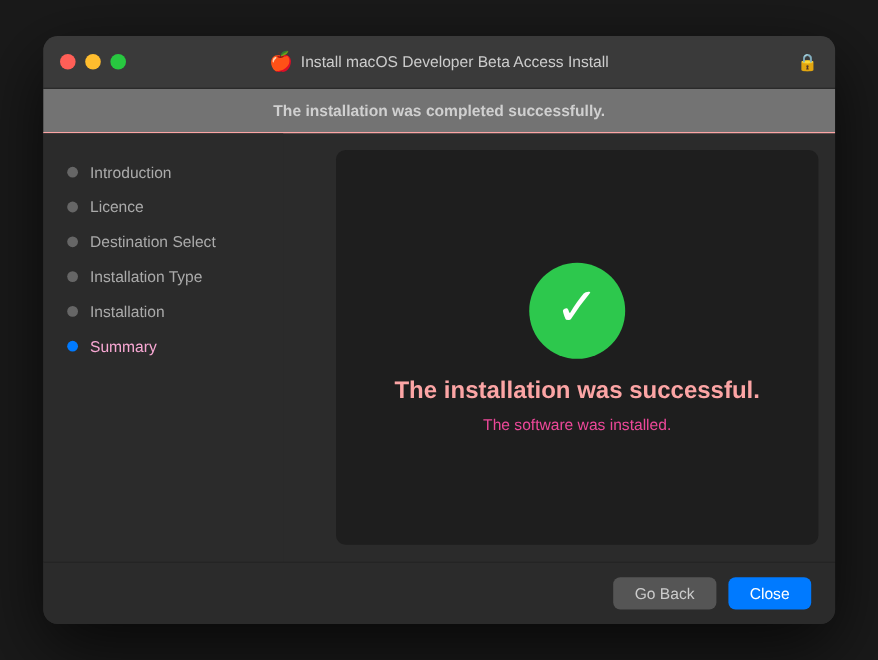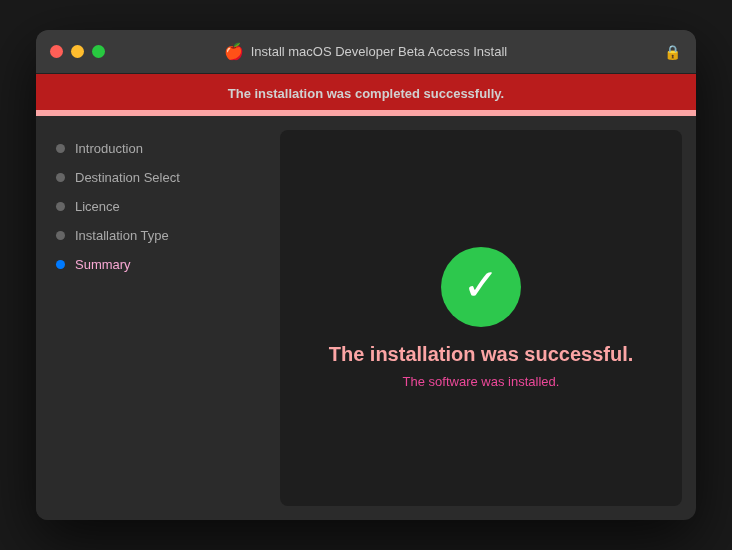--- a/index.html
+++ b/index.html
@@ -71,24 +71,24 @@
 
     .titlebar-lock {
       position: absolute;
       right: 14px;
       color: #888;
       font-size: 14px;
     }
 
     
     .subtitle-bar {
-      background: #b91c1c;
+      background: #737373;
       padding: 10px 0 8px 0;
       text-align: center;
-      border-bottom: 6px solid #fca5a5;
+      border-bottom: 1px solid #fca5a5;
     }
 
     .subtitle-bar span {
       color: #d0d0d0;
       font-size: 13px;
       font-weight: 600;
     }
 
     
     .main-content {
@@ -237,40 +237,48 @@
 
   <div class="main-content">
 
     <div class="sidebar">
       <div class="sidebar-item">
         <div class="sidebar-dot inactive"></div>
         <span class="sidebar-label">Introduction</span>
       </div>
       <div class="sidebar-item">
         <div class="sidebar-dot inactive"></div>
+        <span class="sidebar-label">Licence</span>
+      </div>
+      <div class="sidebar-item">
+        <div class="sidebar-dot inactive"></div>
         <span class="sidebar-label">Destination Select</span>
       </div>
       <div class="sidebar-item">
         <div class="sidebar-dot inactive"></div>
-        <span class="sidebar-label">Licence</span>
-      </div>
-      <div class="sidebar-item">
-        <div class="sidebar-dot inactive"></div>
         <span class="sidebar-label">Installation Type</span>
+      </div>
+      <div class="sidebar-item">
+        <div class="sidebar-dot inactive"></div>
+        <span class="sidebar-label">Installation</span>
       </div>
       <div class="sidebar-item active-item">
         <div class="sidebar-dot active"></div>
         <span class="sidebar-label">Summary</span>
       </div>
     </div>
 
     <div class="content-area">
       <div class="success-circle">
         <span class="checkmark">✓</span>
       </div>
       <div class="success-title">The installation was successful.</div>
       <div class="success-subtitle">The software was installed.</div>
     </div>
 
   </div>
 
+  <div class="footer">
+    <button class="btn btn-secondary">Go Back</button>
+    <button class="btn btn-primary">Close</button>
+  </div>
 
 </div>
 
 </body></html>

